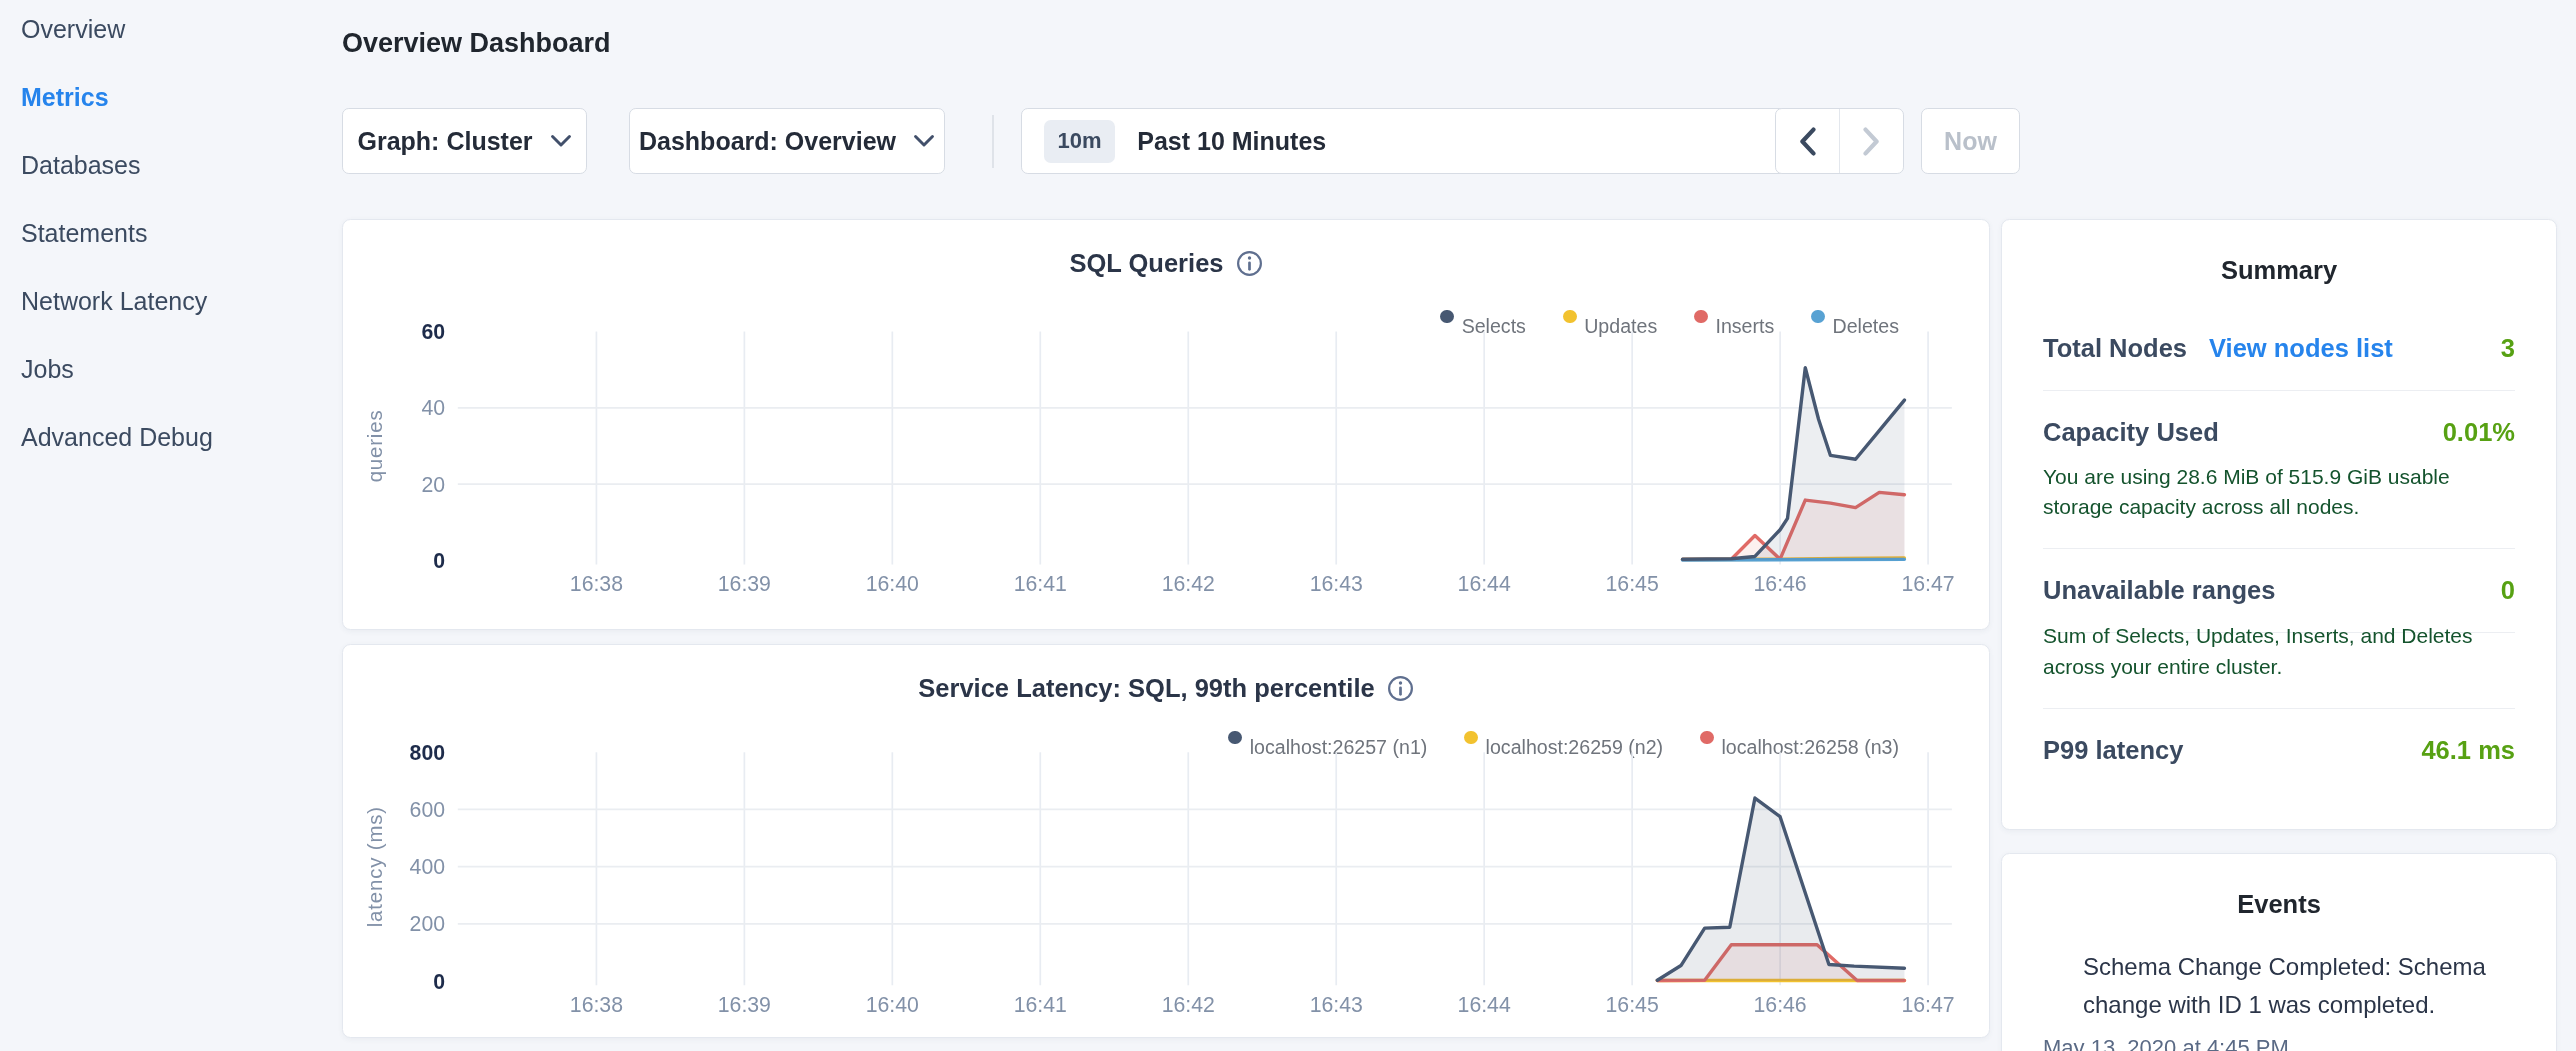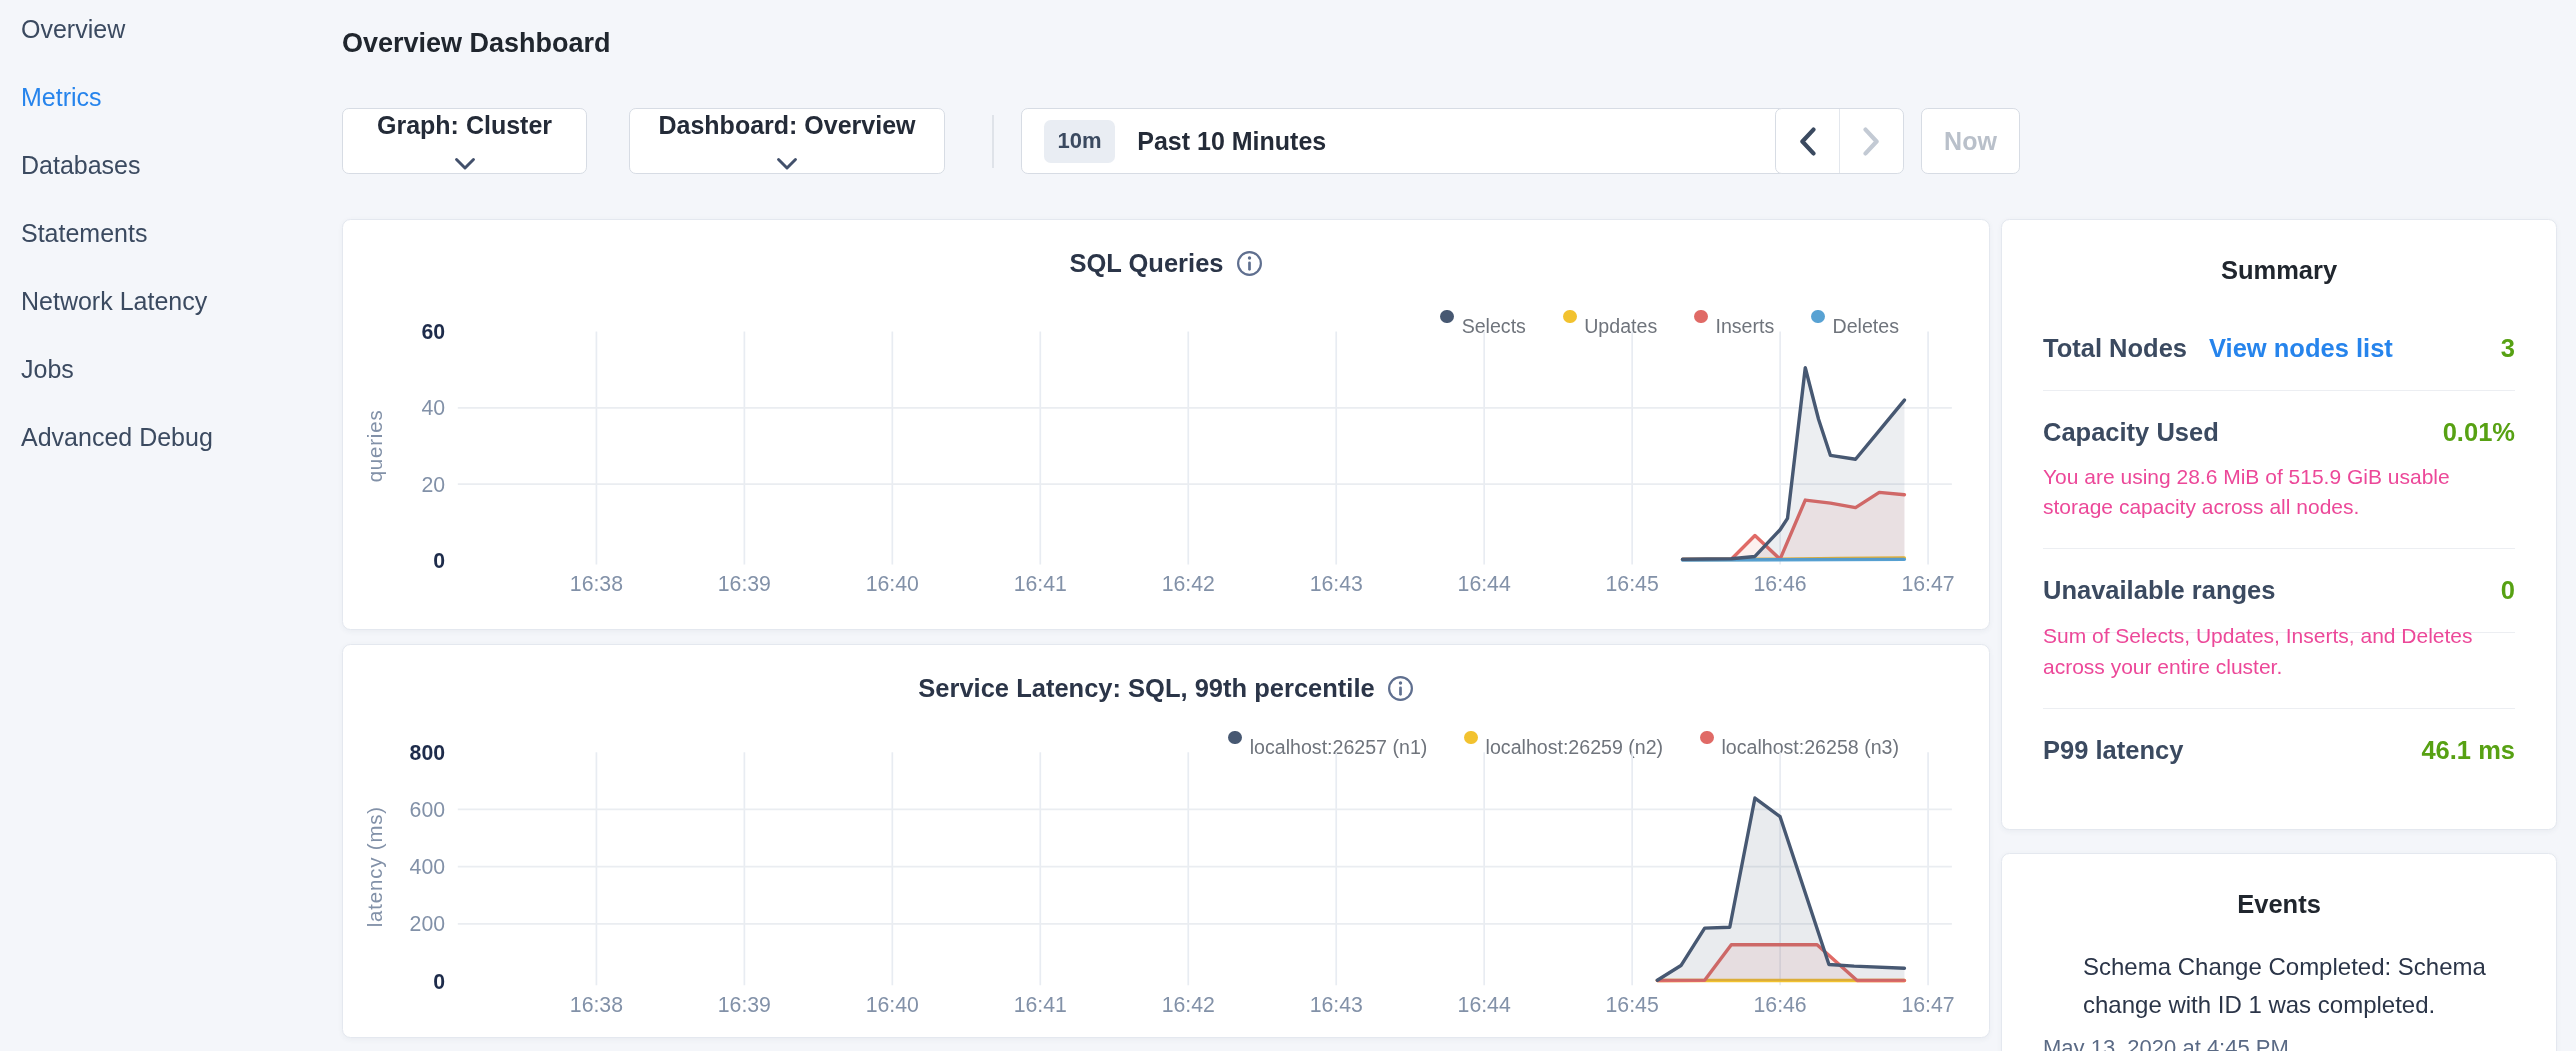--- a/index.html
+++ b/index.html
@@ -3,30 +3,30 @@
 <meta charset="utf-8">
 <style>
   html,body{margin:0;padding:0;}
   body{overflow:hidden;background:#f4f6fa;}
   .app{position:relative;width:2576px;height:1051px;background:#f4f6fa;
        font-family:"Liberation Sans",sans-serif;color:#242b38;}
 
   
   .sidebar{position:absolute;left:21px;top:17px;width:306px;}
   .nav-item{font-size:25px;line-height:25px;margin-bottom:43px;color:#3b4a60;cursor:pointer;}
-  .nav-item.active{color:#2684ec;font-weight:400;}
+  .nav-item.active{color:#2684ec;font-weight:700;}
 
   
   .page-title{position:absolute;left:342px;top:10.2px;font-size:27px;font-weight:700;color:#20262e;}
 
   
   .ctl{position:absolute;top:108px;height:66px;background:#fff;border:1.7px solid #d7dce4;
        border-radius:6.8px;display:flex;align-items:center;justify-content:center;
        font-size:25px;font-weight:700;color:#242b38;box-sizing:border-box;cursor:pointer;}
-  .dd-gap{gap:17px;flex-direction:column;}
+  .dd-gap{gap:17px;}
   #dd-graph{left:342px;width:245px;}
   #dd-dashboard{left:629px;width:316px;}
   .vdivider{position:absolute;left:992px;top:115px;width:1.7px;height:53px;background:#dfe3e9;}
   #time-select{left:1021px;width:862px;justify-content:flex-start;padding:4px 22px;}
   .time-badge{background:#e9edf3;border-radius:6.8px;padding:8.5px 13.6px;font-size:22px;font-weight:700;color:#3b4a60;}
   .time-label{margin-left:22px;}
   #time-select .chev{position:absolute;right:25.5px;}
   #arrow-group{left:1775px;width:129px;padding:0;overflow:hidden;}
   .arrow-half{width:65px;height:100%;display:flex;align-items:center;justify-content:center;}
   .arrow-sep{width:1.7px;height:100%;background:#e3e7ed;}
@@ -51,21 +51,21 @@
   .plot-svg{position:absolute;left:0;top:0;}
 
   
   .panel-title{text-align:center;margin-top:36px;font-size:25.5px;font-weight:700;color:#20262e;}
   .summary-rows{margin:22px 41px 0;}
   .srow{border-bottom:1.7px solid #eceef2;}
   .srow:last-child{border-bottom:none;}
   .srow-head{display:flex;align-items:baseline;font-size:25.5px;font-weight:700;color:#3b4a60;padding:27px 0;}
   .srow-link{color:#2684ec;margin-left:22px;cursor:pointer;font-weight:700;}
   .srow-value{margin-left:auto;color:#57a113;white-space:nowrap;}
-  .srow-desc{font-size:21px;font-weight:400;color:#ec4899;line-height:1.45;margin:-12px 0 25.5px;}
+  .srow-desc{font-size:21px;font-weight:400;color:#14532d;line-height:1.45;margin:-12px 0 25.5px;}
 
   
   .event-item{margin:29px 41px 0;}
   .event-text{font-size:24px;color:#2b3548;line-height:1.6;margin-left:40px;}
   .event-time{margin-top:10.2px;font-size:22px;color:#5a6a85;}
 </style>
 </head>
 <body>
 
 <div class="app">

